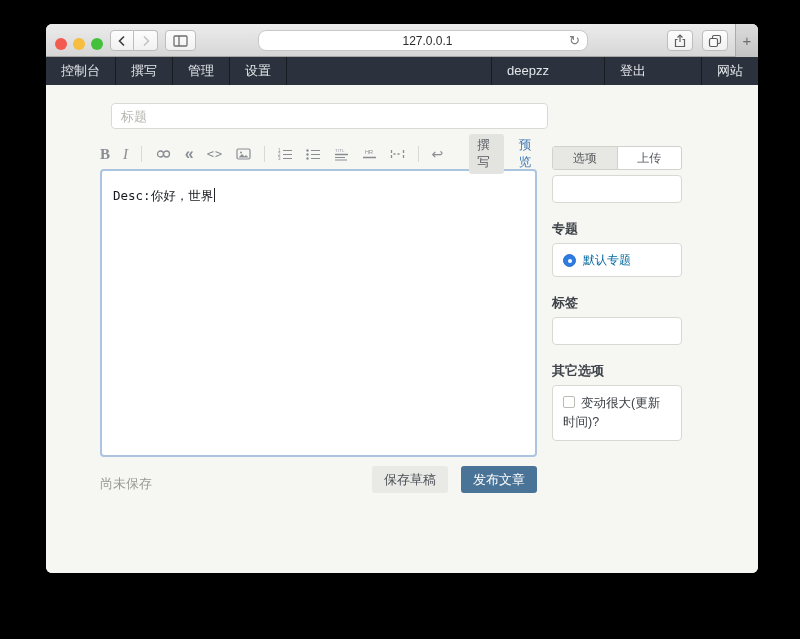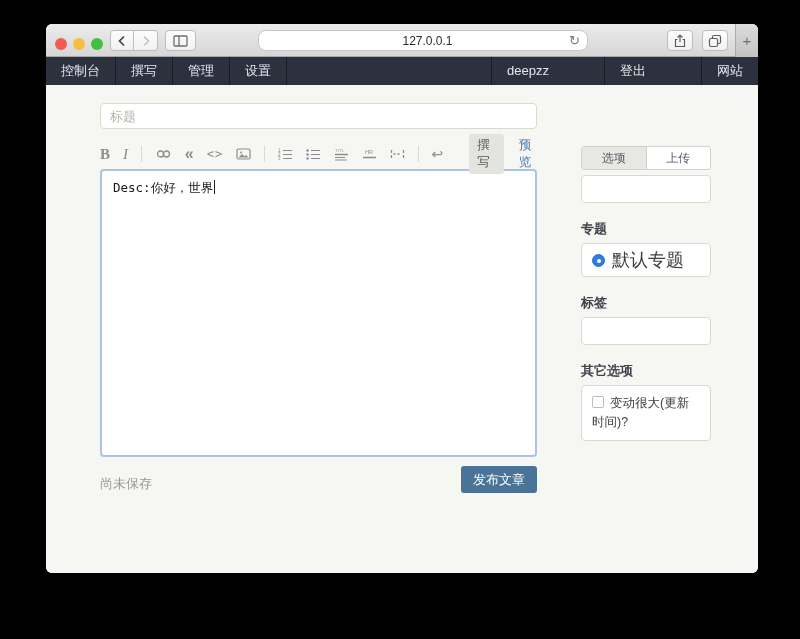--- a/index.html
+++ b/index.html
@@ -38,27 +38,27 @@
   
   .navbar { height:28px; background:#2b323e; display:flex; font-size:13px; color:#e4e7ea; }
   .nav-item { height:28px; line-height:28px; padding:0 15px;
     border-right:1px solid rgba(0,0,0,0.45); cursor:pointer; }
   .nav-item.right { border-right:none; border-left:1px solid rgba(0,0,0,0.45);margin-left:40px; }
   .nav-spacer { flex:1; }
 
   
   .content { position:absolute; top:61px; left:0; right:0; bottom:0; background:#f6f6f2; }
   .main { position:absolute; left:54px; top:0; width:437px; }
-  .side { position:absolute; left:535px; top:0; width:130px; }
+  .side { position:absolute; left:506px; top:0; width:130px; }
 
   .page-heading { margin-top:23px; font-size:15px; font-weight:bold; color:#3b4047; }
 
   .title-input { margin-top:18px; width:100%; height:26px; background:#fff;
     border:1px solid #dadad5; border-radius:4px; padding:0 9px; font-size:13px;
-    color:#333; font-family:inherit; }
+    color:#333; font-family:inherit;margin-left:11px; }
   .title-input::placeholder { color:#b4b4af; }
 
   .permalink { margin-top:7px; font-family:"DejaVu Sans Mono","Liberation Mono",monospace;
     font-size:12px; color:#9b9b96; }
   .slug-hl { display:inline-block; width:42px; height:13px; background:#fbf6d0;
     vertical-align:-2px; }
 
   .toolbar { margin-top:13px; height:24px; display:flex; align-items:center; gap:13px; }
   .ticon { color:#898d93; cursor:pointer; display:flex; align-items:center;
     font-size:14px; line-height:1; }
@@ -67,21 +67,21 @@
   .g-italic { font-family:"Liberation Serif","DejaVu Serif",serif; font-style:italic; font-size:15px; }
   .g-quote { font-size:16px; font-weight:bold; }
   .g-code { font-family:"DejaVu Sans Mono",monospace; font-size:12px; letter-spacing:1px; }
   .tsep { width:1px; height:16px; background:#d9d9d4; }
   .tb-spacer { flex:1; }
   .tab-write { background:#e3e3e0; border-radius:3px; padding:3px 8px;
     font-size:12.5px; color:#55585e; cursor:pointer; }
   .tab-preview { font-size:12.5px; color:#4079b4; cursor:pointer; margin-left:2px; }
 
   .editor { margin-top:3px; width:100%; height:288px; background:#fff;
-    border:2px solid #abc4e0; border-radius:4px; padding:9px 11px;
+    border:2px solid #abc4e0; border-radius:4px; padding:17px 11px;
     font-family:"DejaVu Sans Mono","Liberation Mono",monospace;
     font-size:12.5px; color:#15181c; cursor:text; }
   .caret { display:inline-block; width:1px; height:14px; background:#222;
     vertical-align:-2px; margin-left:1px; }
 
   .footer { margin-top:9px; display:flex; align-items:flex-end; }
   .status { font-size:13px; color:#9a9a95; }
   .f-spacer { flex:1; }
   .btn-draft { height:27px; padding:0 12px; background:#e9e9e6; border:none;
     border-radius:3px; font-size:13px; color:#4b5056; font-family:inherit; cursor:pointer; }
@@ -101,21 +101,21 @@
   .side-input { margin-top:5px; width:100%; height:28px; background:#fff;
     border:1px solid #d9d9d4; border-radius:4px; padding:0 8px; font-size:12.5px;
     font-family:inherit; color:#333; }
   .side-box { margin-top:5px; background:#fff; border:1px solid #d9d9d4;
     border-radius:4px; }
   .topic-box { height:34px; display:flex; align-items:center; padding:0 10px; }
   .radio { width:13px; height:13px; border-radius:50%; background:#2f7ce0;
     border:1px solid #2a6fce; position:relative; flex:none; cursor:pointer; }
   .radio::after { content:""; position:absolute; left:4px; top:4px; width:4px;
     height:4px; border-radius:50%; background:#fff; }
-  .topic-text { margin-left:7px; font-size:18px; color:#404040; }
+  .topic-text { margin-left:7px; font-size:12px; color:#0369a1; }
   .other-box { padding:8px 10px; font-size:12.5px; color:#3c4046; line-height:19px; }
   .checkbox { display:inline-block; width:12px; height:12px; background:#fff;
     border:1px solid #bcbcb6; border-radius:2px; margin-right:6px;
     vertical-align:-1px; cursor:pointer; }
 </style>
 </head>
 <body>
 
 <div class="window">
 
@@ -261,20 +261,21 @@
         <span class="tab-preview">预览</span>
       </div>
 
       <div class="editor">
         <span>Desc:你好，世界</span><span class="caret"></span>
       </div>
 
       <div class="footer">
         <span class="status">尚未保存</span>
         <span class="f-spacer"></span>
+        <button class="btn-draft">保存草稿</button>
         <button class="btn-publish">发布文章</button>
       </div>
     </div>
 
     <div class="side">
       <div class="side-tabs">
         <div class="side-tab active">选项</div>
         <div class="side-tab">上传</div>
       </div>
 

